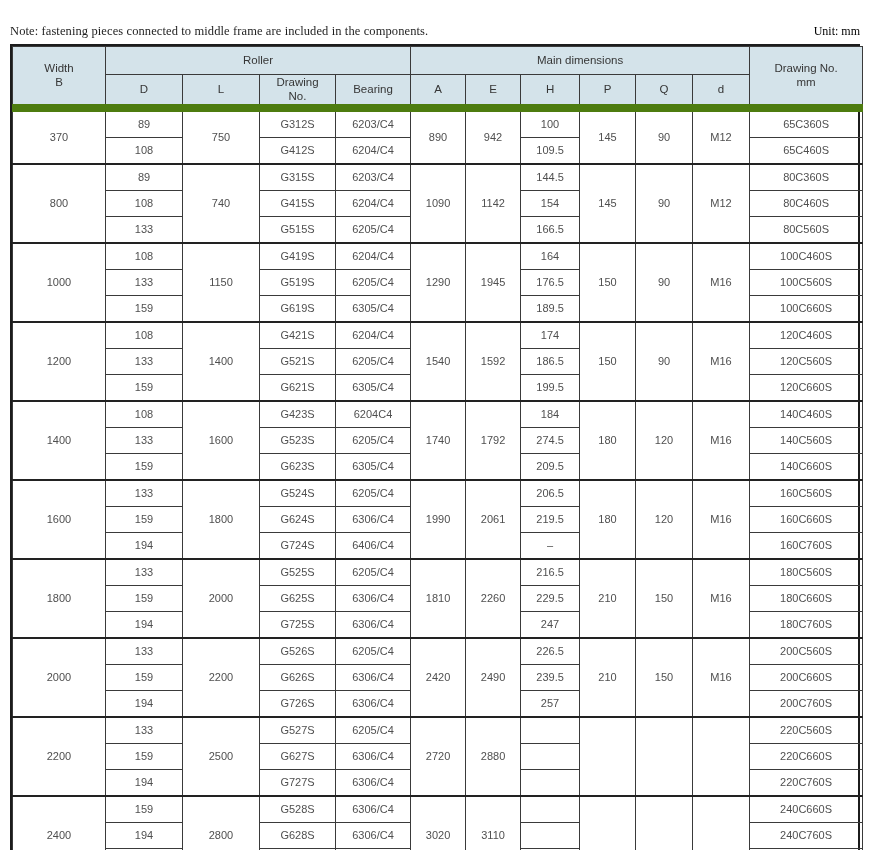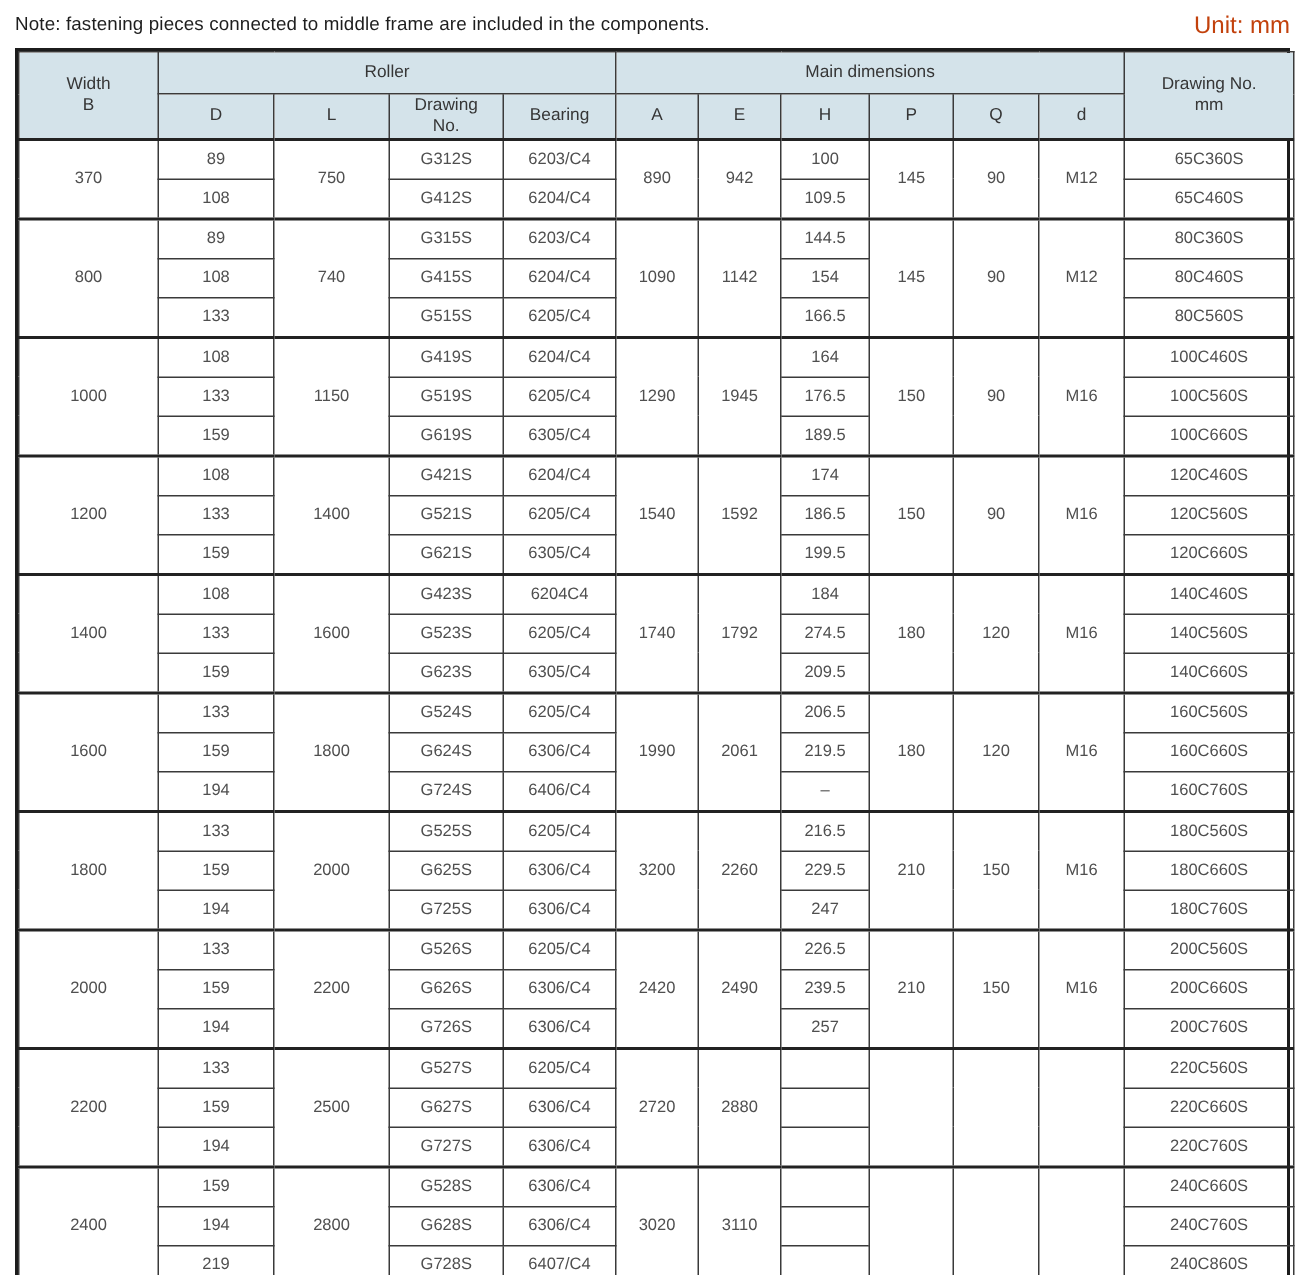--- a/index.html
+++ b/index.html
@@ -1,42 +1,42 @@
 <!DOCTYPE html>
 <html><head>
 <meta charset="utf-8">
 <style>
   html,body{margin:0;padding:0;background:#ffffff;}
   .page{
     width:870px;height:850px;background:#ffffff;box-sizing:border-box;
     font-family:"Liberation Sans", sans-serif;position:relative;
   }
   .topbar{
-    display:flex;justify-content:space-between;
-    padding:9px 10px 5px 10px;box-sizing:border-box;
+    display:flex;justify-content:space-between;align-items:flex-end;
+    padding:24px 10px 5px 10px;box-sizing:border-box;font-family:Liberation Serif, serif;
   }
   .note{font-size:12.5px;color:#1e1e1e;letter-spacing:0.1px;}
-  .unit{font-size:16px;color:#c2410c;}
+  .unit{font-size:12px;color:#000000;}
   .table-frame{
     margin:0 10px;border:2px solid #1c1c1c;box-sizing:border-box;
   }
   table.spec{
     border-collapse:collapse;table-layout:fixed;width:100%;
   }
   table.spec th, table.spec td{
     border:1px solid #3a3a3a;text-align:center;vertical-align:middle;
     padding:0;overflow:hidden;
   }
   table.spec thead th{
     background:#d4e3ea;color:#363636;font-weight:normal;font-size:11.5px;
     white-space:pre-line;line-height:1.25;
   }
   table.spec thead tr.h1 th{height:27px;}
   table.spec thead tr.h2 th{height:25px;}
-  table.spec thead{border-bottom:2px solid #4d7c0f;}
+  table.spec thead{border-bottom:8px solid #4d7c0f;}
   table.spec tbody td{
     color:#4f4f4f;font-size:11px;height:25px;white-space:nowrap;
   }
   table.spec tbody tr.group-start td{border-top:2px solid #222222;}
 </style>
 </head>
 <body>
 
 <div class="page">
 
@@ -245,21 +245,21 @@
             <td>6406/C4</td>
             <td>–</td>
             <td>160C760S</td>
           </tr>
           <tr class="group-start">
             <td rowspan="3">1800</td>
             <td>133</td>
             <td rowspan="3">2000</td>
             <td>G525S</td>
             <td>6205/C4</td>
-            <td rowspan="3">3200</td>
+            <td rowspan="3">1810</td>
             <td rowspan="3">2260</td>
             <td>216.5</td>
             <td rowspan="3">210</td>
             <td rowspan="3">150</td>
             <td rowspan="3">M16</td>
             <td>180C560S</td>
           </tr>
           <tr>
             <td>159</td>
             <td>G625S</td>

